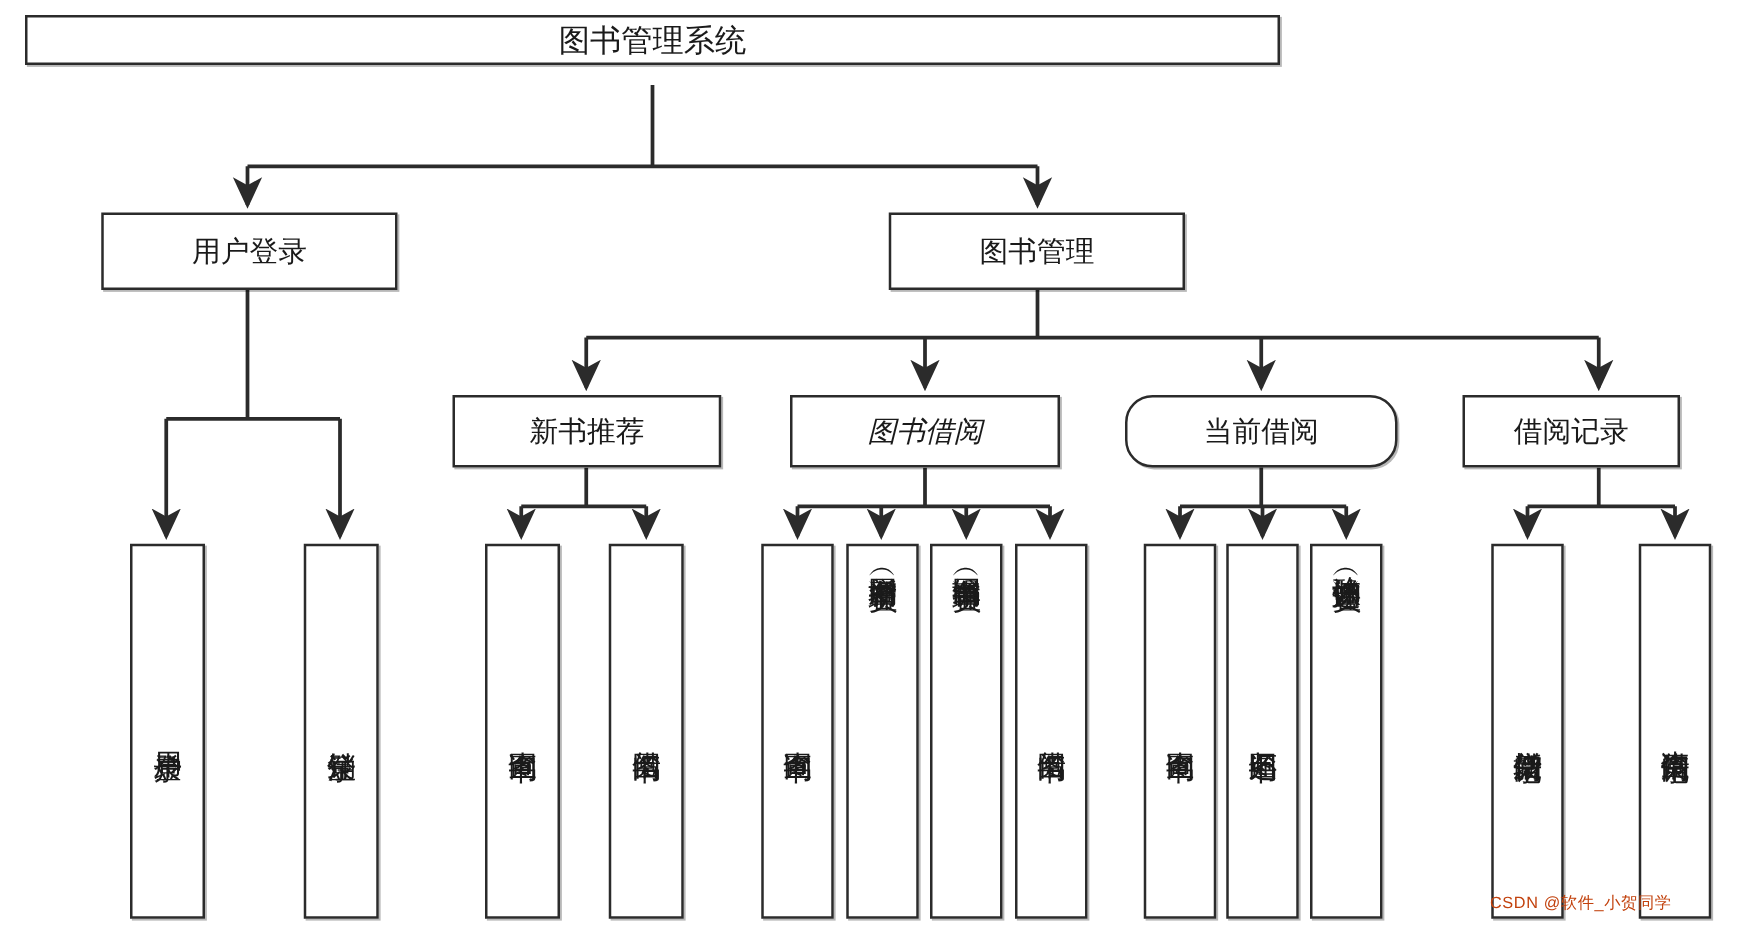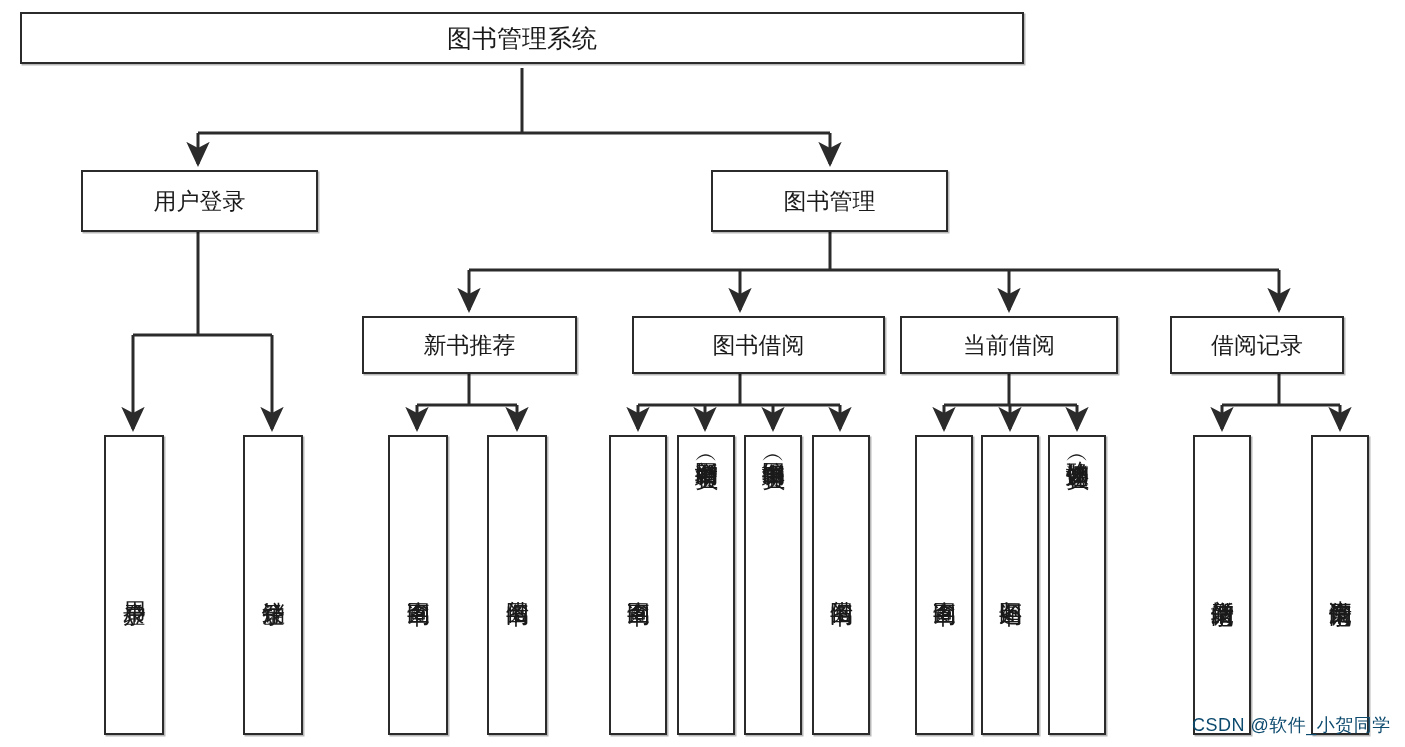--- a/index.html
+++ b/index.html
@@ -59,22 +59,22 @@
     writing-mode: vertical-rl;
     text-orientation: upright;
     display: block;
     text-align: center;
   }
   .node.leaf.top-align {
     justify-content: flex-start;
   }
   .watermark {
     position: absolute;
-    font-size: 18px;
-    color: #0c4a6e;
+    font-size: 13px;
+    color: #c2410c;
     white-space: nowrap;
     letter-spacing: 0.5px;
   }
 </style>
 </head>
 <body>
 
 <div id="canvas">
 
   <svg id="wires" viewBox="0 0 1405 747">
@@ -120,38 +120,38 @@
       <path d="M1010,405 L1010,429" marker-end="url(#arrow)"></path>
       <path d="M1077,405 L1077,429" marker-end="url(#arrow)"></path>
 
       <path d="M1279,374 L1279,405"></path>
       <path d="M1222,405 L1340,405"></path>
       <path d="M1222,405 L1222,429" marker-end="url(#arrow)"></path>
       <path d="M1340,405 L1340,429" marker-end="url(#arrow)"></path>
     </g>
   </svg>
 
-  <div class="node root" style="left:20px; top:12px; width:1004px; height:52px;">
+  <div class="node root" style="left:20px; top:12px; width:1004px; height:40px;">
     <span class="lbl">图书管理系统</span>
   </div>
 
   <div class="node level2" style="left:81px; top:170px; width:237px; height:62px;">
     <span class="lbl">用户登录</span>
   </div>
   <div class="node level3" style="left:362px; top:316px; width:215px; height:58px;">
     <span class="lbl">新书推荐</span>
   </div>
 
   <div class="node level2" style="left:711px; top:170px; width:237px; height:62px;">
     <span class="lbl">图书管理</span>
   </div>
-  <div class="node level3" style="left:632px; top:316px; width:253px; height:58px;">
+  <div class="node level3" style="left:632px; top:316px; width:216px; height:58px;font-style:italic;">
     <span class="lbl">图书借阅</span>
   </div>
-  <div class="node level3" style="left:900px; top:316px; width:218px; height:58px;">
+  <div class="node level3" style="left:900px; top:316px; width:218px; height:58px;border-radius:22px;">
     <span class="lbl">当前借阅</span>
   </div>
   <div class="node level3" style="left:1170px; top:316px; width:174px; height:58px;">
     <span class="lbl">借阅记录</span>
   </div>
 
   <div class="node leaf" style="left:104px; top:435px; width:60px; height:300px;">
     <span class="lbl">用户登录</span>
   </div>
   <div class="node leaf" style="left:243px; top:435px; width:60px; height:300px;">

